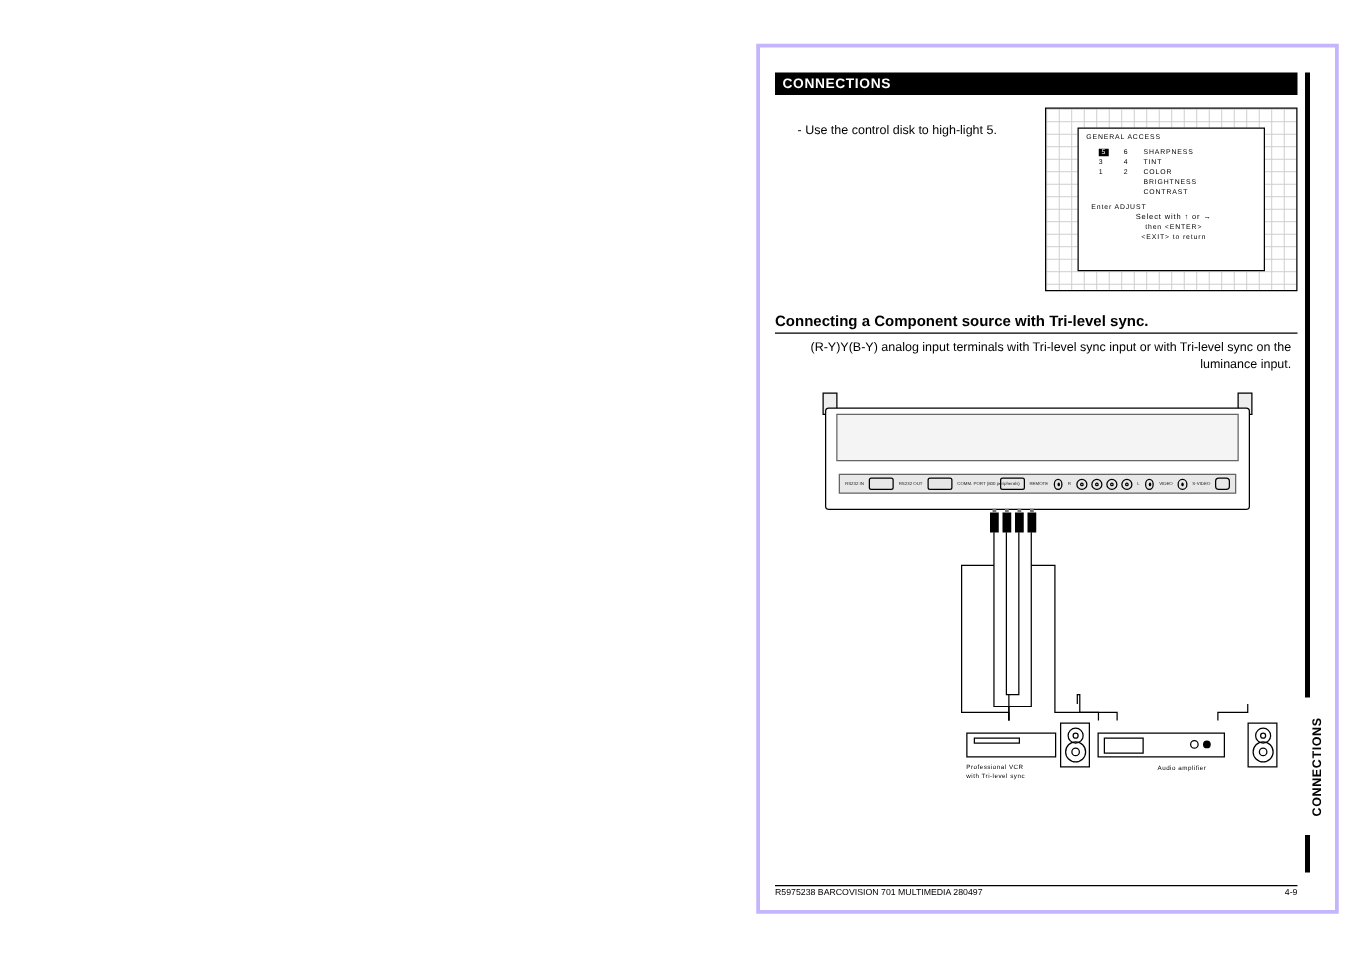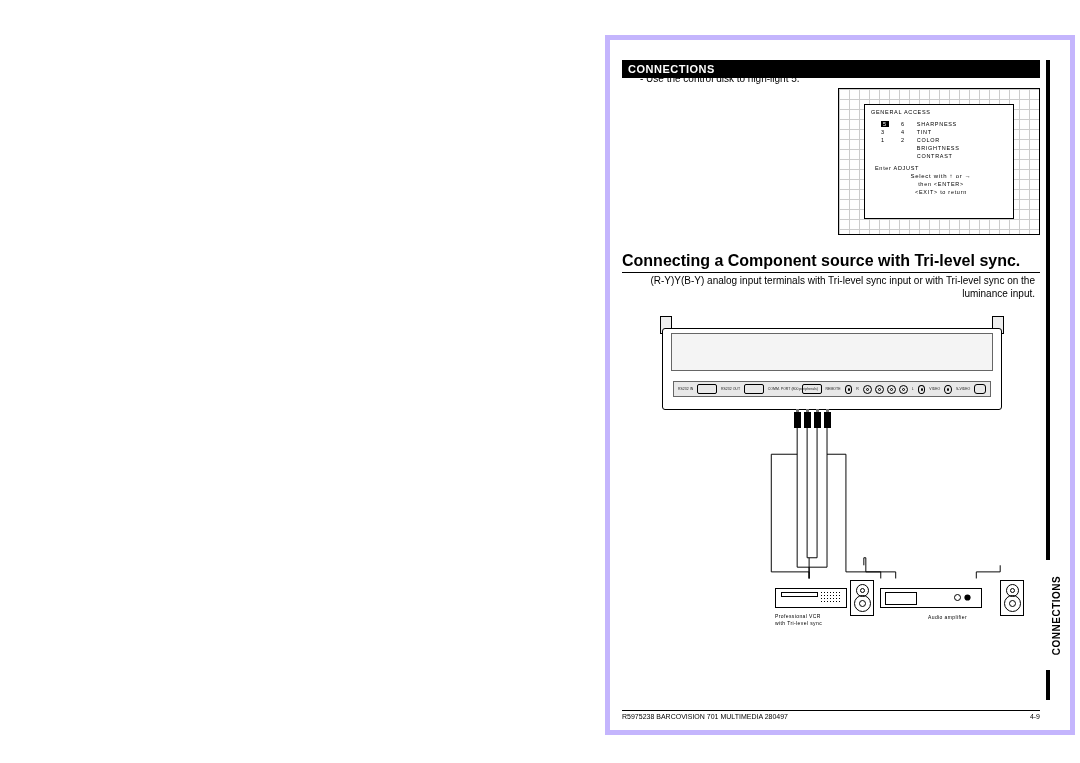--- a/index.html
+++ b/index.html
@@ -10,21 +10,21 @@
     background: #fff;
     font-family: Arial, Helvetica, sans-serif;
     position: relative;
   }
   .page {
     position: absolute;
     left: 605px;
     top: 35px;
     width: 460px;
     height: 690px;
-    border: 5px solid #c4b5fd;
+    border: 3px solid #c4b5fd;
   }
   .header-bar {
     position: absolute;
     top: 20px;
     left: 12px;
     right: 30px;
     height: 18px;
     background: #000;
     color: #fff;
     font-size: 11px;
@@ -57,21 +57,21 @@
   .side-border {
     position: absolute;
     top: 20px;
     bottom: 30px;
     right: 20px;
     width: 4px;
     background: #000;
   }
   .instructions {
     position: absolute;
-    top: 32px;
+    top: 60px;
     left: 30px;
     width: 195px;
     font-size: 10px;
     line-height: 1.3;
   }
   .instructions .li { margin-bottom: 1px; }
   .menu-box-wrap {
     position: absolute;
     top: 48px;
     left: 228px;
@@ -102,21 +102,21 @@
   .menu-col.right { text-align: left; }
   .menu-sel { background: #000; color: #fff; display: inline-block; width: 8px; text-align: center; }
   .menu-lower { margin-left: 4px; }
   .menu-lower div { margin-bottom: 2px; }
   .menu-arrows { font-size: 6px; }
   .sub-heading {
     position: absolute;
     top: 212px;
     left: 12px;
     right: 30px;
-    font-size: 16px;
+    font-size: 12px;
     font-weight: bold;
     border-bottom: 1px solid #000;
     padding-bottom: 2px;
   }
   .body-text {
     position: absolute;
     top: 234px;
     left: 30px;
     right: 35px;
     font-size: 10px;

